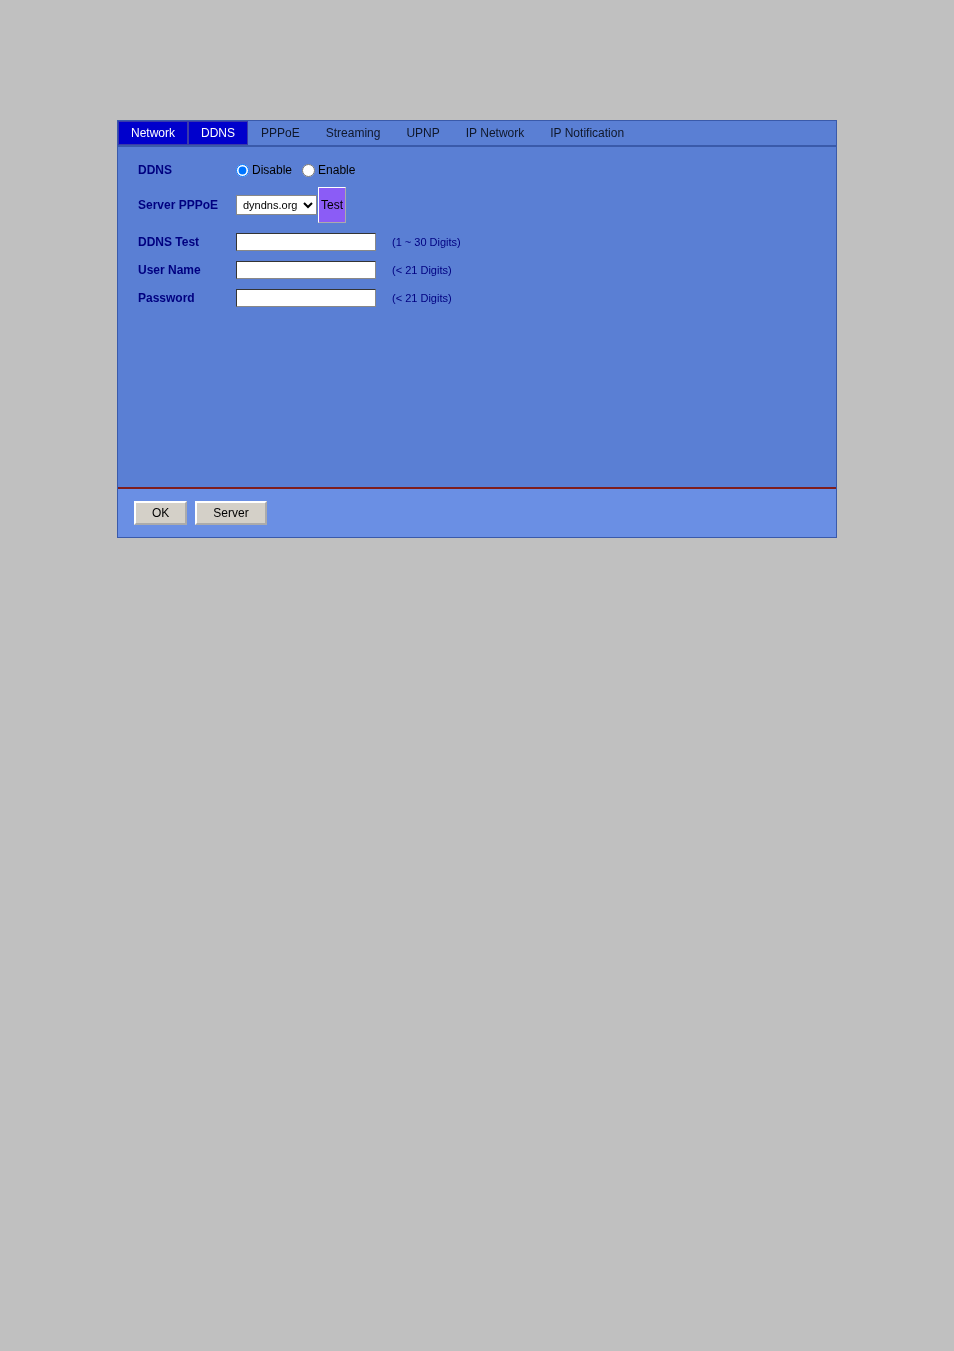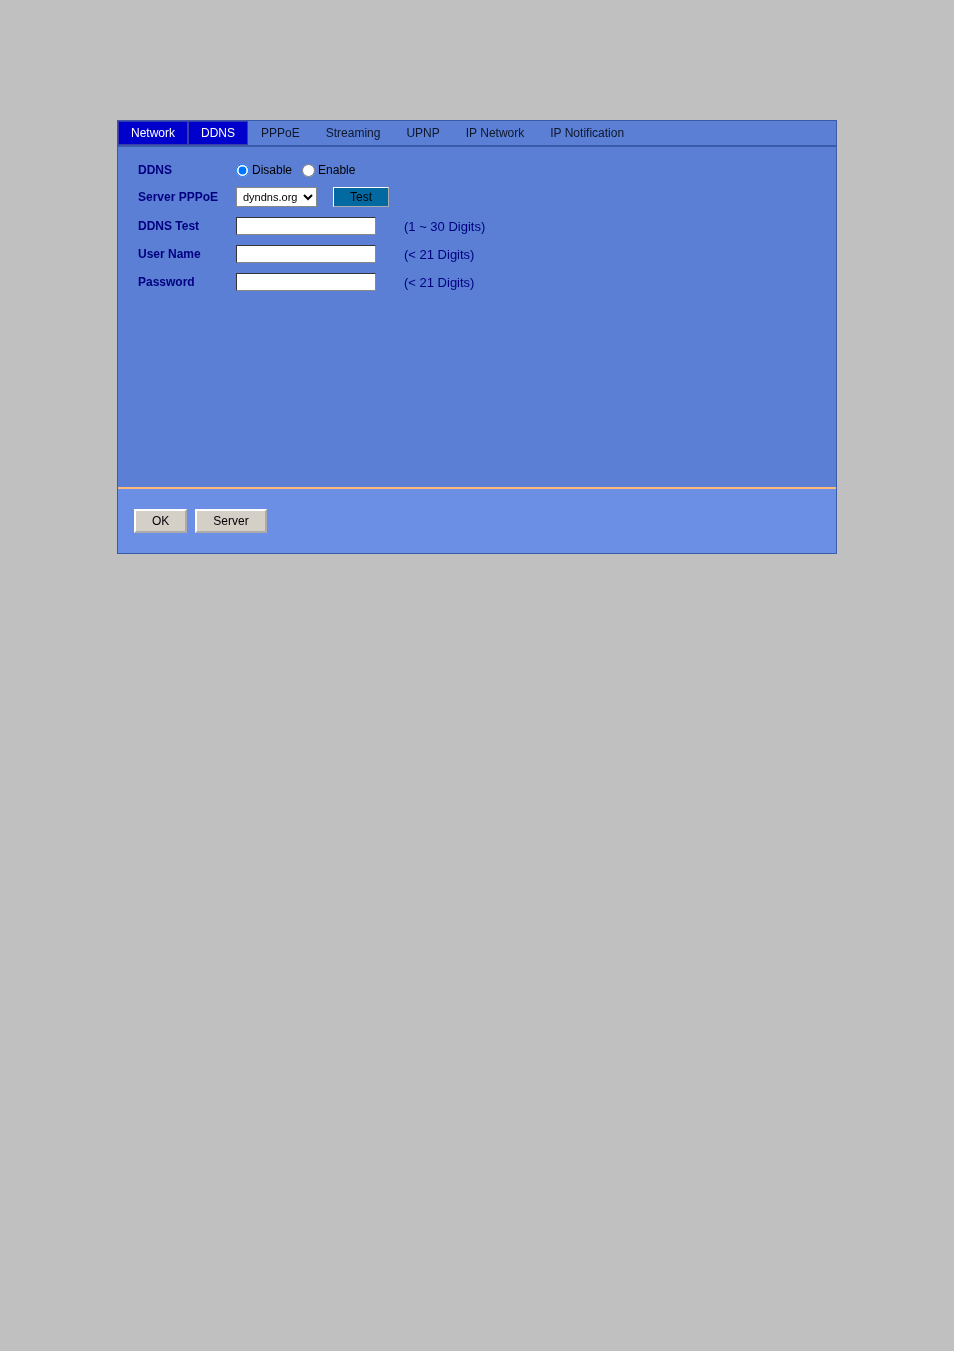--- a/index.html
+++ b/index.html
@@ -73,54 +73,54 @@
       color: #000;
       font-size: 12px;
       cursor: pointer;
     }
     .radio-group input[type="radio"] {
       margin: 0;
     }
     .server-row {
       display: flex;
       align-items: center;
-      gap: 16px;
+      gap: 1px;
     }
     select.server-select {
       font-size: 11px;
       padding: 1px 2px;
       background: #fff;
       border: 1px solid #888;
       height: 20px;
     }
     .test-btn {
-      padding: 2px 16px;
+      padding: 2px 2px;
       font-size: 12px;
-      background: #0369a1;
+      background: #8b5cf6;
       border: 1px outset #fff;
       cursor: pointer;
-      height: 20px;
+      height: 36px;
     }
     .text-input {
       width: 140px;
       height: 18px;
       background: #fff;
       border: 1px inset #888;
       font-size: 11px;
       padding: 1px 3px;
     }
     .hint-text {
-      font-size: 13px;
+      font-size: 11px;
       color: #000080;
-      margin-left: 20px;
+      margin-left: 8px;
     }
     .footer-bar {
       background: #6a8fe4;
-      border-top: 2px solid #fdba74;
-      padding: 20px 16px;
+      border-top: 2px solid #7f1d1d;
+      padding: 12px 16px;
       display: flex;
       align-items: flex-end;
       gap: 8px;
     }
     .footer-btn {
       padding: 3px 16px;
       font-size: 12px;
       background: #d4d0c8;
       border: 2px outset #fff;
       cursor: pointer;

